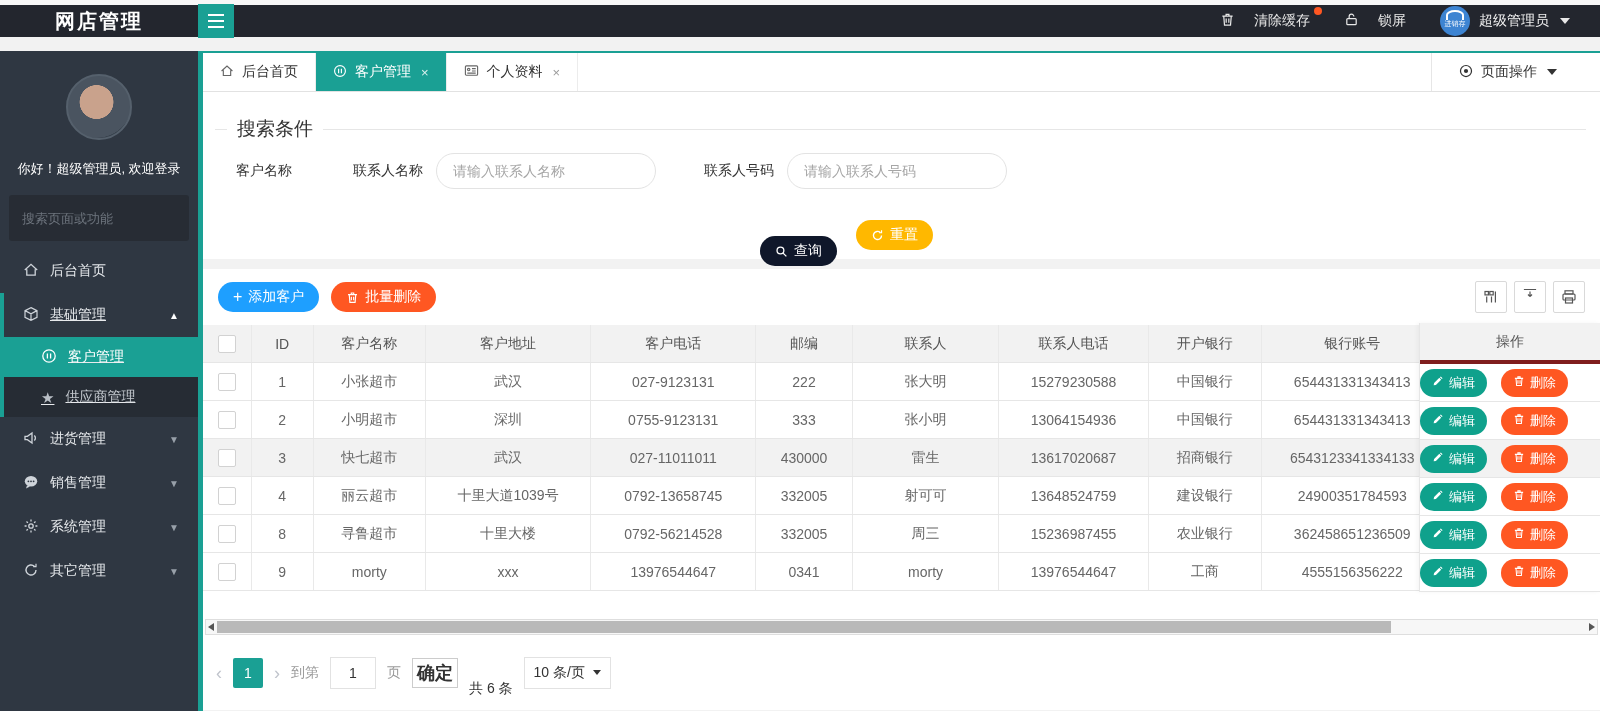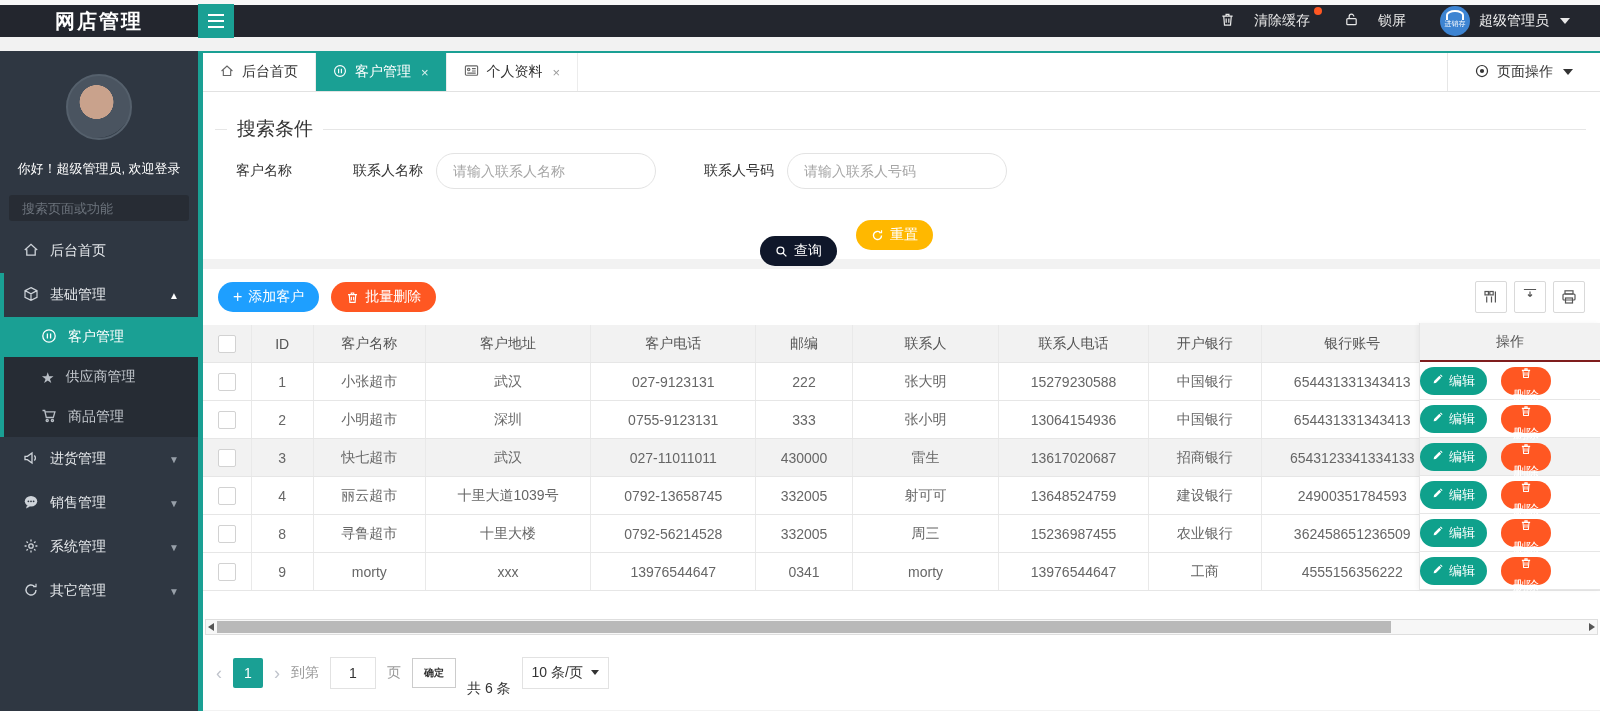--- a/index.html
+++ b/index.html
@@ -18,40 +18,40 @@
   .userbox{display:flex;align-items:center;gap:9px;cursor:pointer;}
   .avatar-logo{width:30px;height:30px;border-radius:50%;background:#3d84d2;color:#fff;display:flex;align-items:center;justify-content:center;font-size:7px;position:relative;overflow:hidden;}
   .avatar-logo:before{content:"";position:absolute;top:4px;left:6px;right:6px;height:8px;border:2px solid #fff;border-bottom:none;border-radius:50% 50% 0 0;}
   .avatar-logo span{position:relative;margin-top:6px;}
   .caret{display:inline-block;width:0;height:0;border-left:5px solid transparent;border-right:5px solid transparent;border-top:6px solid #e8e8e8;margin-left:2px;}
   
   .sidebar{position:absolute;left:0;top:51px;bottom:0;width:198px;background:#2f3742;color:#e8eaed;}
   .avatar{width:62px;height:62px;border-radius:50%;margin:23px auto 0;border:2px solid #55606c;
           background:radial-gradient(circle at 46% 42%,#c9a28c 0 34%,#4a5460 35% 72%,#39434e 73%);}
   .welcome{color:#fff;font-size:13px;text-align:center;margin-top:20px;}
-  .side-search{margin:17px 9px 8px;background:#272c34;border-radius:3px;height:26px;display:flex;align-items:center;padding:0 11px;}
+  .side-search{margin:17px 9px 8px;background:#272c34;border-radius:3px;height:46px;display:flex;align-items:center;padding:0 11px;}
   .side-search input{flex:1;background:transparent;border:none;outline:none;color:#aab0b7;font-size:13px;}
   .side-search input::placeholder{color:#6d747d;}
   .menu-item{height:44px;display:flex;align-items:center;padding-left:23px;gap:11px;font-size:14px;color:#e4e7ea;cursor:pointer;position:relative;}
   .menu-item svg{flex:0 0 auto;}
   .menu-item .arrow{position:absolute;right:19px;font-size:10px;color:#98a0a9;}
-  .menu-group{position:relative;}
+  .menu-group{position:relative;text-decoration:underline;}
   .menu-group.expanded:before{content:"";position:absolute;left:0;top:0;bottom:0;width:4px;background:#1aa094;z-index:2;}
   .submenu{background:#262c34;}
   .submenu .menu-item{height:40px;padding-left:41px;color:#c3c8ce;}
   .submenu .menu-item.active{background:#1aa094;color:#fff;}
   .star-ico{font-size:15px;color:#b9bfc6;line-height:1;}
   
   .main{position:absolute;left:198px;top:51px;right:0;bottom:0;background:#f2f2f2;border-top:2px solid #1aa094;border-left:5px solid #1aa094;}
   .tabbar{height:38px;background:#fff;border-bottom:1px solid #e2e2e2;display:flex;position:relative;}
   .tab{display:flex;align-items:center;gap:8px;padding:0 17px;font-size:14px;color:#333;border-right:1px solid #ececec;cursor:pointer;}
   .tab .close{font-size:13px;color:#9a9a9a;margin-left:2px;}
   .tab.active{background:#1aa094;color:#fff;}
   .tab.active .close{color:rgba(255,255,255,.85);}
-  .page-ops{position:absolute;right:0;top:0;bottom:0;display:flex;align-items:center;gap:8px;padding:0 27px;border-left:1px solid #e6e6e6;font-size:14px;color:#333;cursor:pointer;}
+  .page-ops{position:absolute;right:16px;top:0;bottom:0;display:flex;align-items:center;gap:8px;padding:0 27px;border-left:1px solid #e6e6e6;font-size:14px;color:#333;cursor:pointer;}
   
   .card{background:#fff;}
   .search-card{height:167px;position:relative;}
   .fs-line{position:absolute;left:12px;right:14px;top:37px;border-top:1px solid #e6e6e6;}
   .fs-title{position:absolute;left:24px;top:37px;transform:translateY(-50%);background:#fff;padding:0 10px;font-size:19px;color:#333;}
   .fields{position:absolute;top:61px;left:33px;display:flex;align-items:center;}
   .field{display:flex;align-items:center;margin-right:48px;}
   .field label{font-size:14px;color:#333;margin-right:13px;white-space:nowrap;}
   .field input{width:186px;height:34px;border:1px solid #e3e3e3;border-radius:18px;padding:0 16px;font-size:14px;color:#333;outline:none;}
   .field input::placeholder{color:#a6a6a6;}
@@ -69,38 +69,38 @@
   .tool-btn{width:30px;height:30px;border:1px solid #d9d9d9;border-radius:2px;background:#fff;display:flex;align-items:center;justify-content:center;color:#555;cursor:pointer;}
   table.grid{border-collapse:collapse;table-layout:fixed;width:1401px;margin-top:12px;font-size:14px;color:#666;}
   table.grid th,table.grid td{border-bottom:1px solid #e6e6e6;border-right:1px solid #e9e9e9;height:37px;text-align:center;padding:0;white-space:nowrap;overflow:hidden;font-weight:normal;}
   table.grid thead th{background:#f2f2f2;color:#555;border-bottom:1px solid #e6e6e6;}
   table.grid tr.hover td{background:#f2f2f2;}
   .col-email{text-align:right;}
   .col-email span{display:inline-block;margin-right:-8px;}
   .checkbox{display:inline-block;width:16px;height:16px;border:1px solid #d2d2d2;border-radius:2px;background:#fff;vertical-align:middle;cursor:pointer;}
   
   .op-col{position:absolute;top:54px;right:0;width:180px;border-left:1px solid #e6e6e6;box-shadow:-2px 0 4px rgba(0,0,0,.04);}
-  .op-col .op-head{height:37px;background:#f2f2f2;border-bottom:2px solid #7f1d1d;display:flex;align-items:center;justify-content:center;font-size:14px;color:#555;}
+  .op-col .op-head{height:37px;background:#f2f2f2;border-bottom:4px solid #7f1d1d;display:flex;align-items:center;justify-content:center;font-size:14px;color:#555;}
   .op-col .op-cell{height:37px;background:#fff;border-bottom:1px solid #e6e6e6;display:flex;align-items:center;gap:14px;}
   .op-col .op-cell.hover{background:#f2f2f2;}
   .btn-sm{height:28px;border:none;border-radius:14px;color:#fff;font-size:13px;display:inline-flex;align-items:center;gap:5px;padding:0 12px;cursor:pointer;font-family:inherit;}
   .btn-edit{background:#0fa18c;}
-  .btn-del{background:#ff5722;flex-direction:column;}
+  .btn-del{background:#ff5722;}
   
   .hscroll{margin:28px 2px 0;height:14px;background:#f7f7f7;border:1px solid #dedede;position:relative;}
   .hscroll .thumb{position:absolute;left:11px;top:1px;bottom:1px;width:1174px;background:#b9b9b9;cursor:grab;}
   .hscroll .arr{position:absolute;top:3px;width:0;height:0;border-top:4px solid transparent;border-bottom:4px solid transparent;}
   .hscroll .arr.left{left:2px;border-right:6px solid #555;}
   .hscroll .arr.right{right:2px;border-left:6px solid #555;}
   
   .pager{display:flex;align-items:center;gap:11px;margin:12px 0 4px 13px;font-size:14px;color:#666;}
   .pg-nav{color:#c0c4cc;font-size:18px;cursor:pointer;line-height:1;}
   .pg-cur{width:30px;height:30px;background:#1aa094;color:#fff;display:flex;align-items:center;justify-content:center;border-radius:2px;font-size:14px;cursor:pointer;}
   .goto-input{width:40px;height:28px;border:1px solid #e2e2e2;text-align:center;font-size:14px;color:#333;outline:none;}
-  .pg-confirm{height:30px;padding:0 11px;border:1px solid #ccc;background:#fff;font-size:10px;font-weight:bold;color:#333;cursor:pointer;font-family:inherit;}
+  .pg-confirm{height:30px;padding:0 4px;border:1px solid #ccc;background:#fff;font-size:18px;font-weight:bold;color:#333;cursor:pointer;font-family:inherit;}
   .pg-size{height:30px;border:1px solid #e2e2e2;display:flex;align-items:center;gap:8px;padding:0 9px;cursor:pointer;color:#333;}
   .pg-size .caret2{width:0;height:0;border-left:4px solid transparent;border-right:4px solid transparent;border-top:5px solid #333;}
   
   .footer{display:flex;justify-content:flex-end;padding:6px 48px 0 0;}
   .watermark{font-size:19px;color:#b5b5b5;text-shadow:1px 1px 0 #fff;letter-spacing:1px;}
 </style>
 </head>
 <body>
 
 <div class="topstrip"></div>
@@ -171,28 +171,20 @@
       <div class="menu-item active">
         <span><svg width="16" height="16" viewBox="0 0 16 16" fill="none" stroke="#fff" stroke-width="1.3">
               <circle cx="8" cy="8" r="6.2"></circle>
               <path d="M6.4 5.4v5.2M9.6 5.4v5.2"></path>
             </svg></span>
         <span>客户管理</span>
       </div>
       <div class="menu-item">
         <span class="star-ico">★</span>
         <span>供应商管理</span>
-      </div>
-      <div class="menu-item">
-        <span><svg width="16" height="16" viewBox="0 0 16 16" fill="none" stroke="#b9bfc6" stroke-width="1.3">
-              <path d="M1.5 2.5h2.2l1.6 7h7l1.6-5.6H4.2"></path>
-              <circle cx="6.2" cy="12.6" r="1.1"></circle>
-              <circle cx="11.4" cy="12.6" r="1.1"></circle>
-            </svg></span>
-        <span>商品管理</span>
       </div>
     </div>
   </div>
 
   <div class="menu-item">
     <span><svg width="16" height="16" viewBox="0 0 16 16" fill="none" stroke="#cfd4da" stroke-width="1.3">
           <path d="M2 6.3v3.4h2.4L9 13V3L4.4 6.3Z"></path>
           <path d="M11.3 5.5a3.4 3.4 0 0 1 0 5"></path>
         </svg></span>
     <span>进货管理</span>

